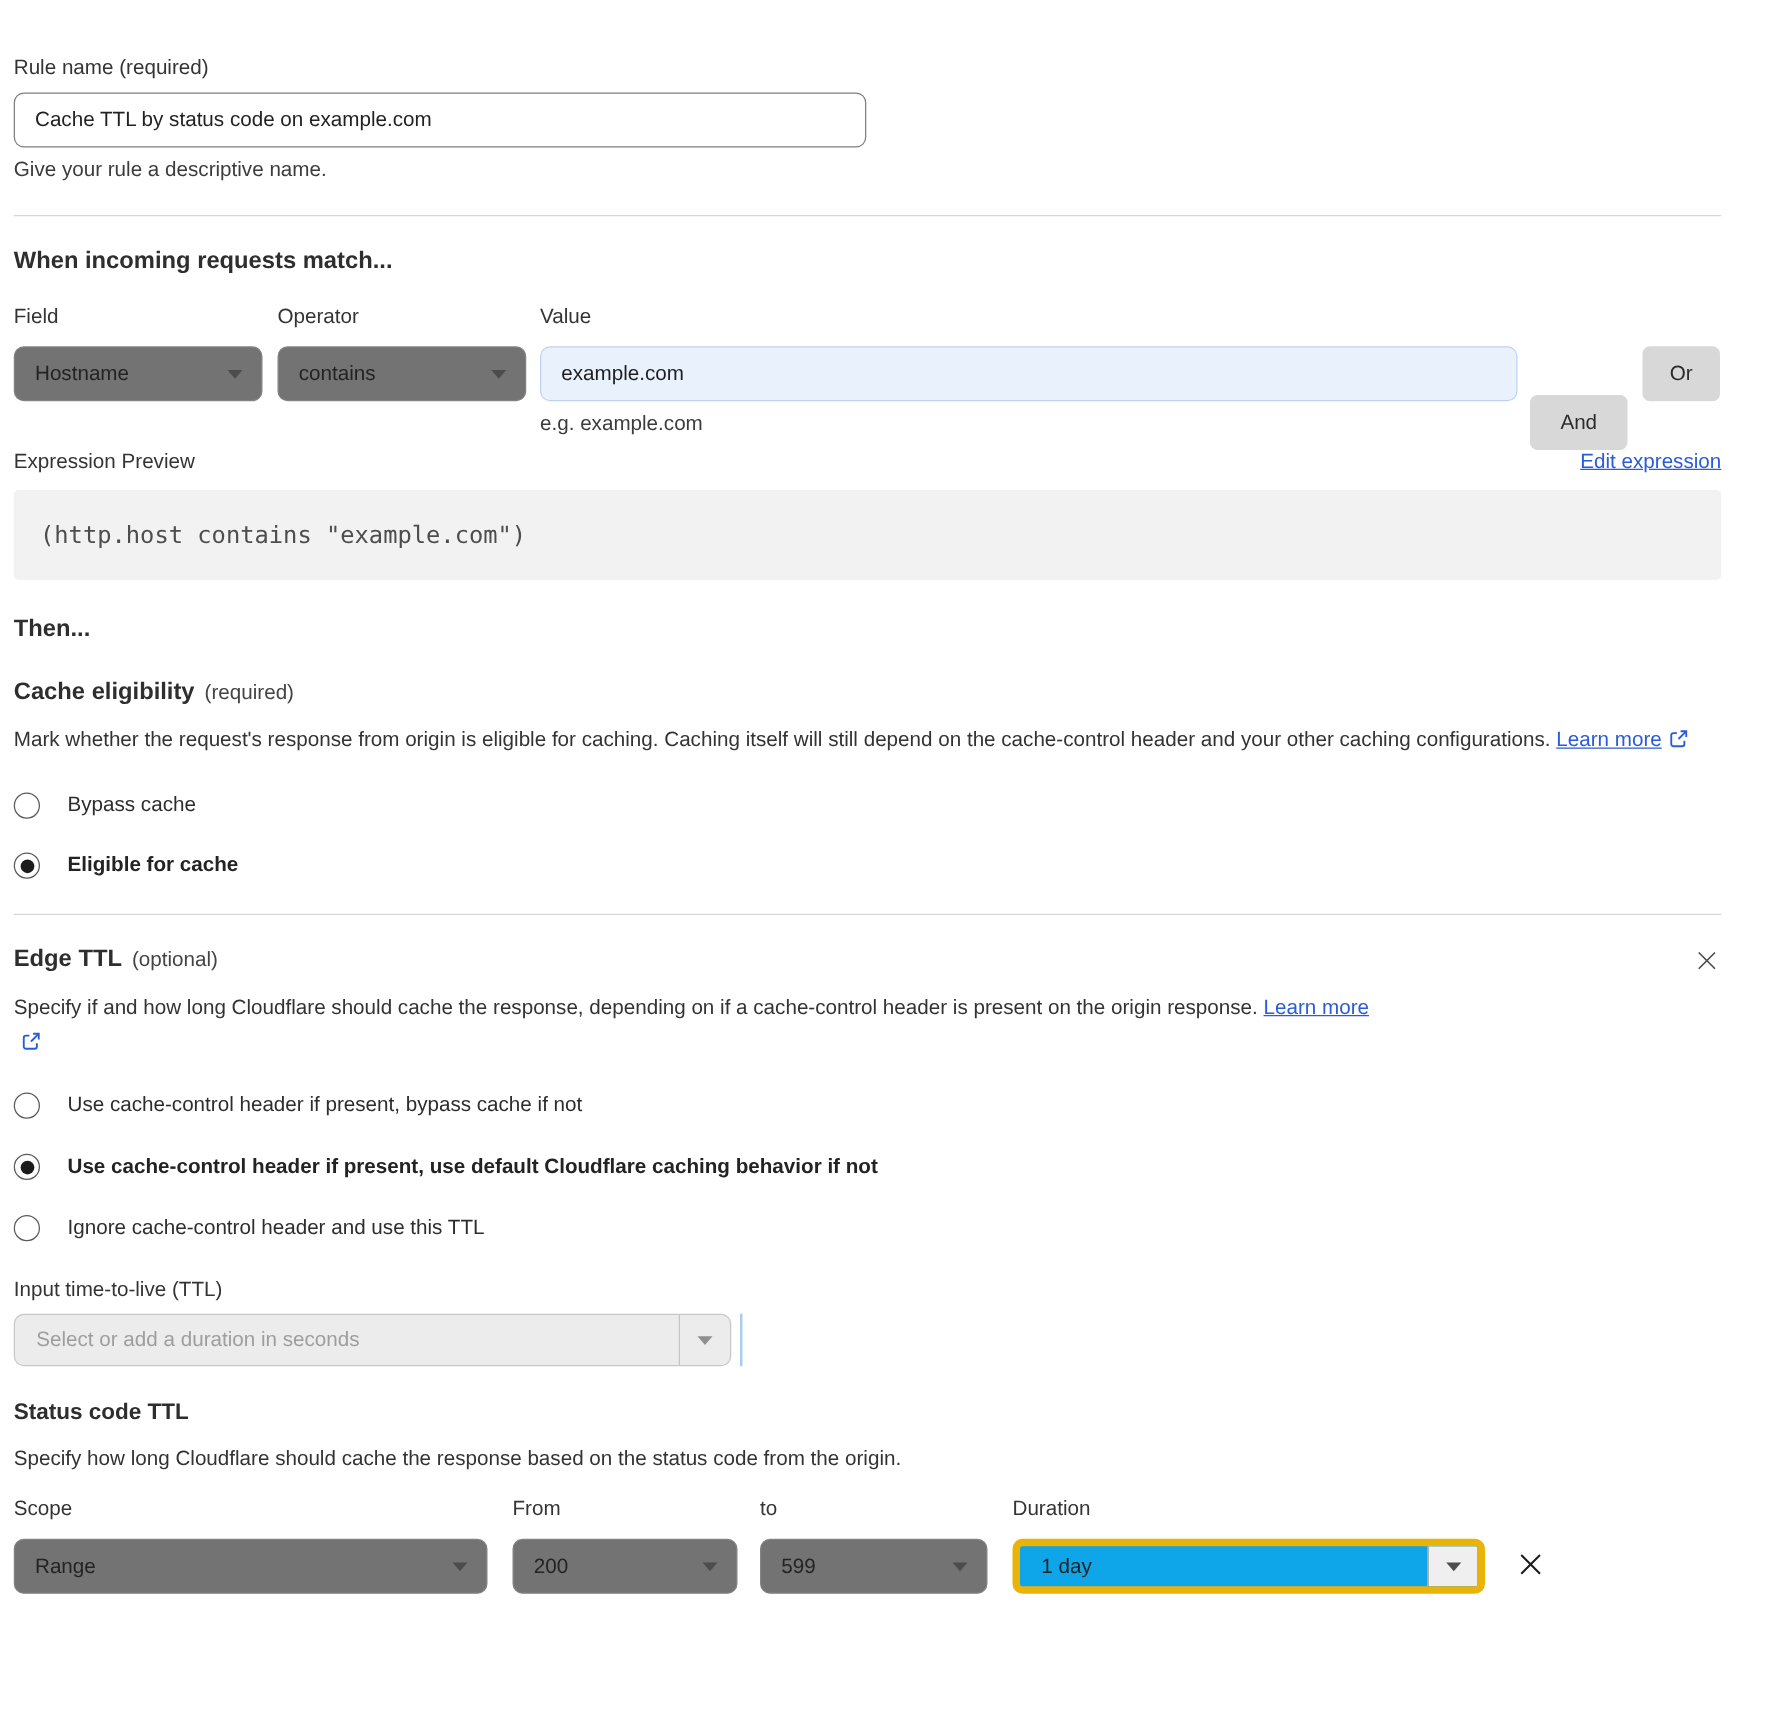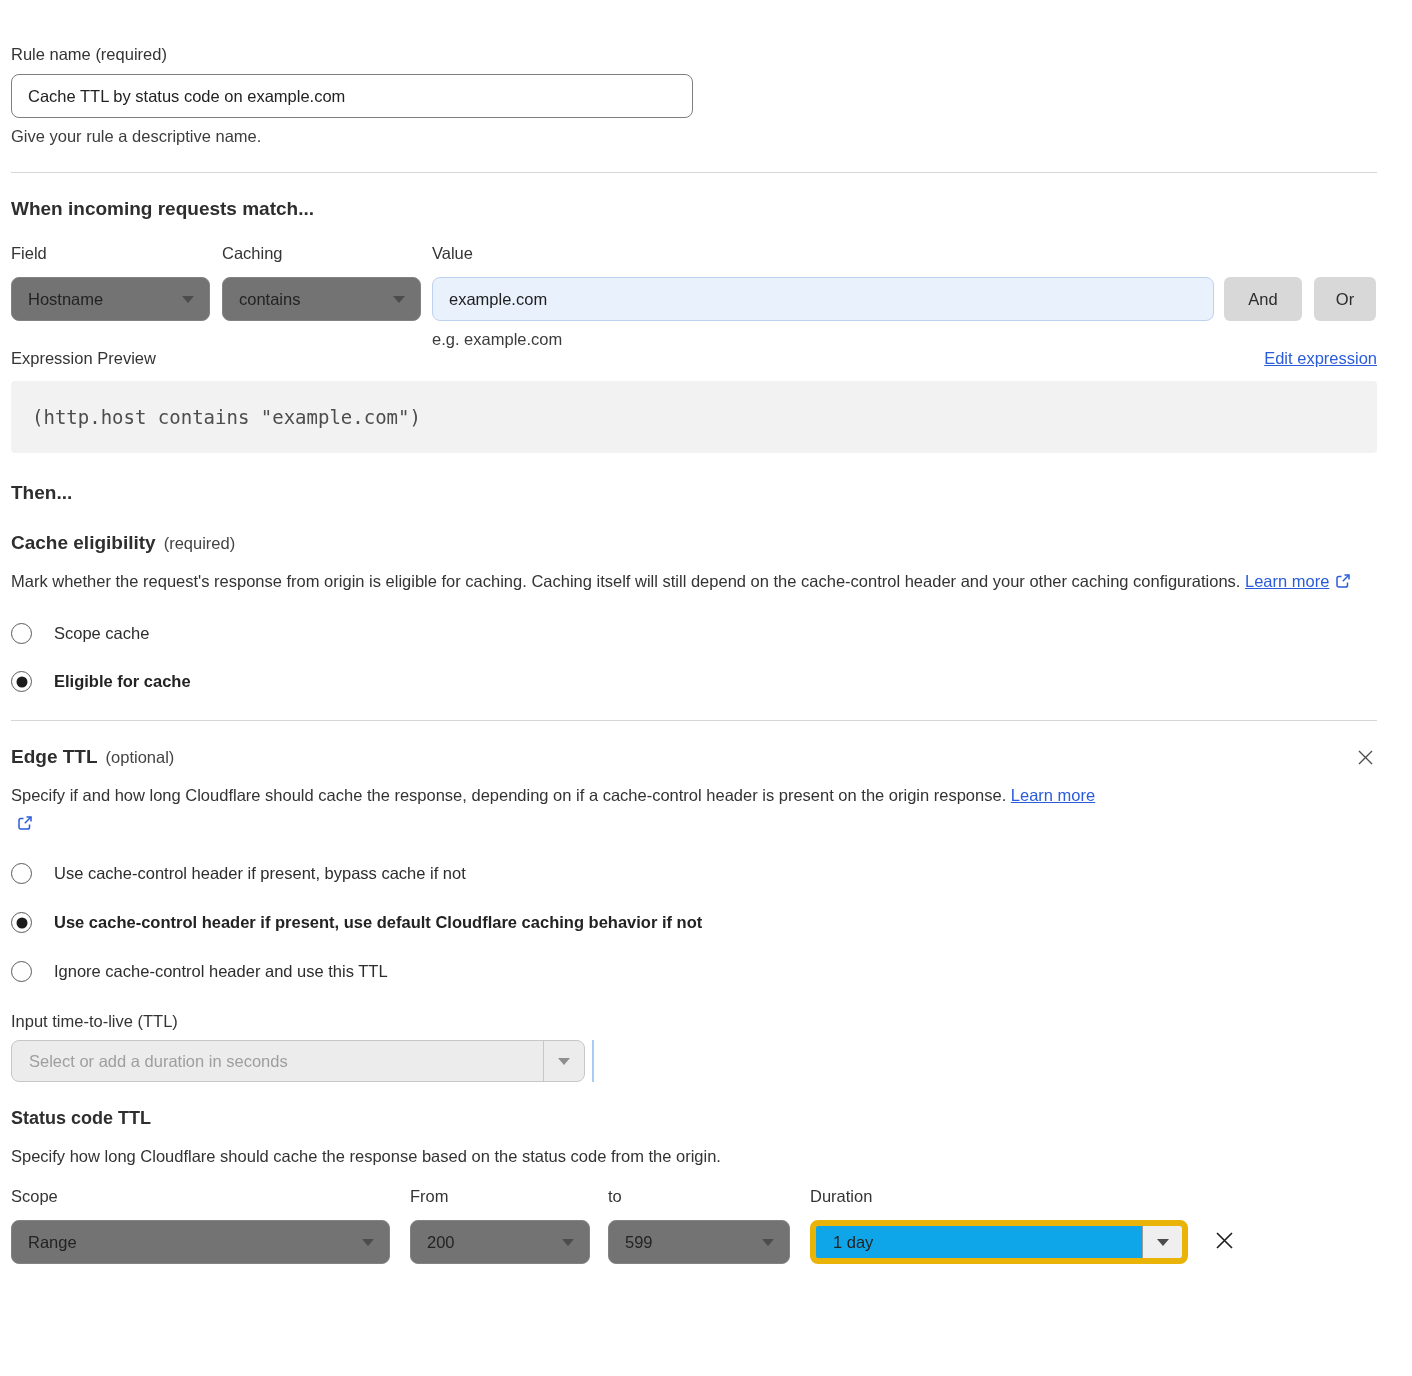--- a/index.html
+++ b/index.html
@@ -125,34 +125,34 @@
 
   <div class="match-row">
     <div class="fcol" style="width:199px;">
       <div class="flabel">Field</div>
       <div class="select-box">
         <span>Hostname</span>
         <span class="caret"></span>
       </div>
     </div>
     <div class="fcol" style="width:199px; margin-left:12px;">
-      <div class="flabel">Caching</div>
+      <div class="flabel">Operator</div>
       <div class="select-box">
         <span>contains</span>
         <span class="caret"></span>
       </div>
     </div>
     <div class="fcol" style="margin-left:11px;">
       <div class="flabel">Value</div>
       <input class="value-input" type="text" value="example.com" style="">
       <div class="help-text" style="margin-top:9px;">e.g. example.com</div>
     </div>
     <div class="fcol" style="margin-left:10px;">
       <div class="flabel">&nbsp;</div>
-      <button class="logic-btn" style="width:78px;">And</button>
+      <button class="logic-btn" style="width:78px;margin-top:39px;">And</button>
     </div>
     <div class="fcol" style="margin-left:12px;">
       <div class="flabel">&nbsp;</div>
       <button class="logic-btn" style="width:62px;">Or</button>
     </div>
   </div>
 
   <div class="expr-header">
     <div class="field-label">Expression Preview</div>
     <a class="blue-link">Edit expression</a>
@@ -166,21 +166,21 @@
     <p class="desc" style="margin-top:13px; max-width:1362px;"><span>Mark whether the request's response from origin is eligible for caching. Caching itself will still depend on the cache-control header and your other caching configurations.</span>
       <a class="blue-link"><span>Learn more</span></a><span class="ext-icon"><svg width="16" height="16" viewBox="0 0 16 16" fill="none">
             <path d="M6.5 3.5H3.8A1.8 1.8 0 0 0 2 5.3v6.9A1.8 1.8 0 0 0 3.8 14h6.9a1.8 1.8 0 0 0 1.8-1.8V9.5" stroke="#2a5bd8" stroke-width="1.5"></path>
             <path d="M9.5 2H14v4.5" stroke="#2a5bd8" stroke-width="1.5"></path>
             <path d="M13.7 2.3 7.8 8.2" stroke="#2a5bd8" stroke-width="1.5"></path>
           </svg></span>
     </p>
 
     <div class="radio-row" style="margin-top:26px;">
       <span class="radio-circle"></span>
-      <span class="radio-label">Scope cache</span>
+      <span class="radio-label">Bypass cache</span>
     </div>
     <div class="radio-row" style="margin-top:27px;">
       <span class="radio-circle checked"></span>
       <span class="radio-label bold">Eligible for cache</span>
     </div>
   </div>
 
   <hr class="divider" style="margin-top:28px;">
 
   <div style="margin-top:25px;">

